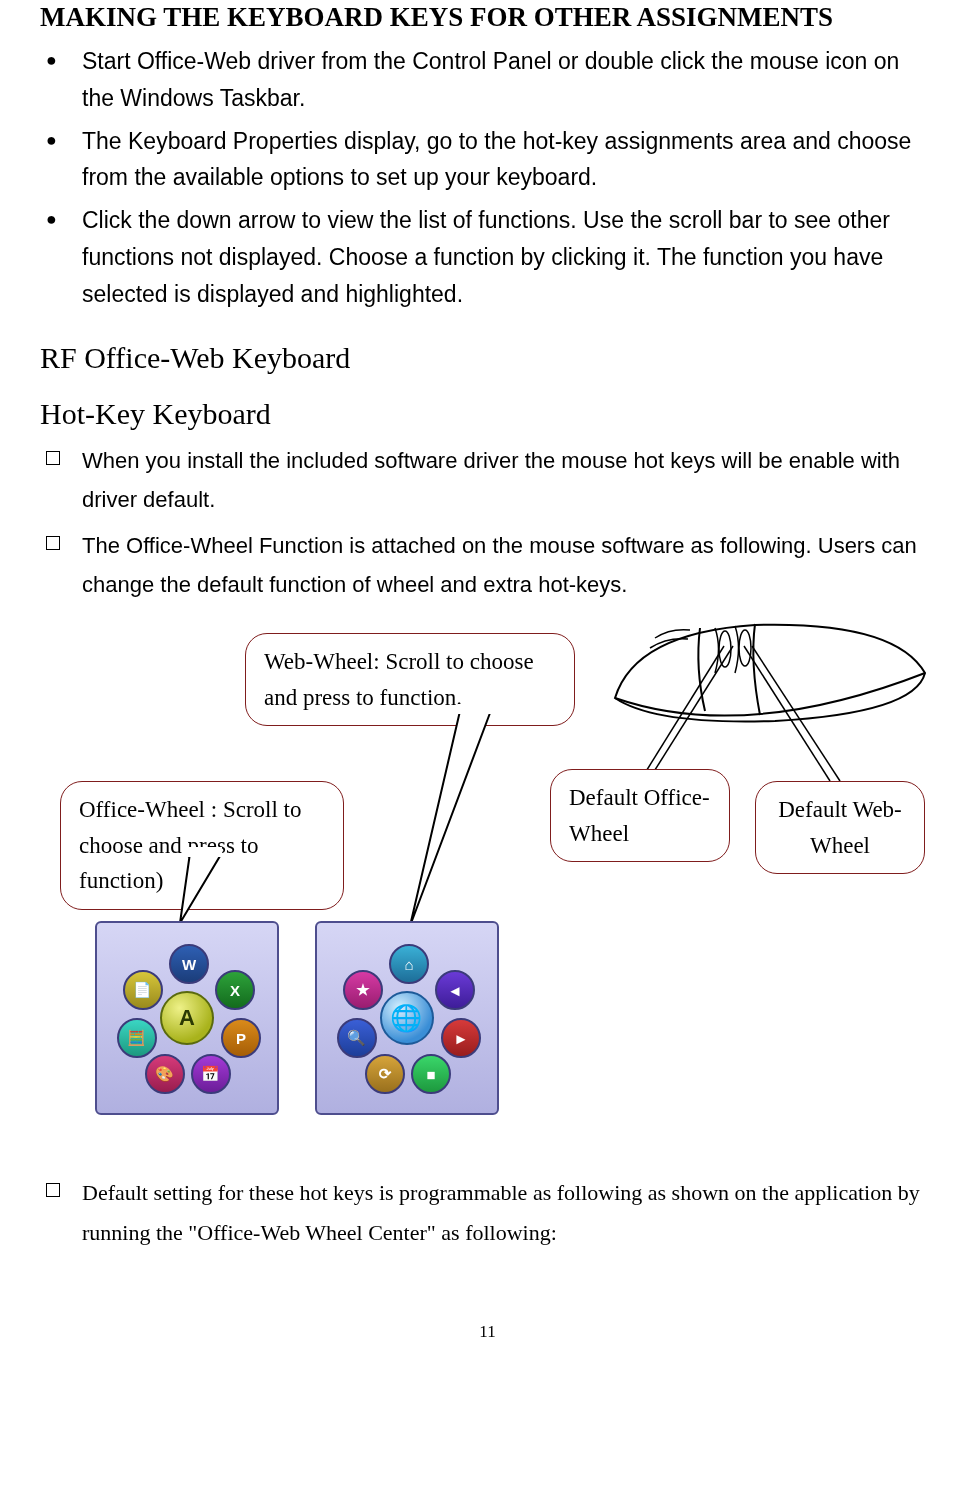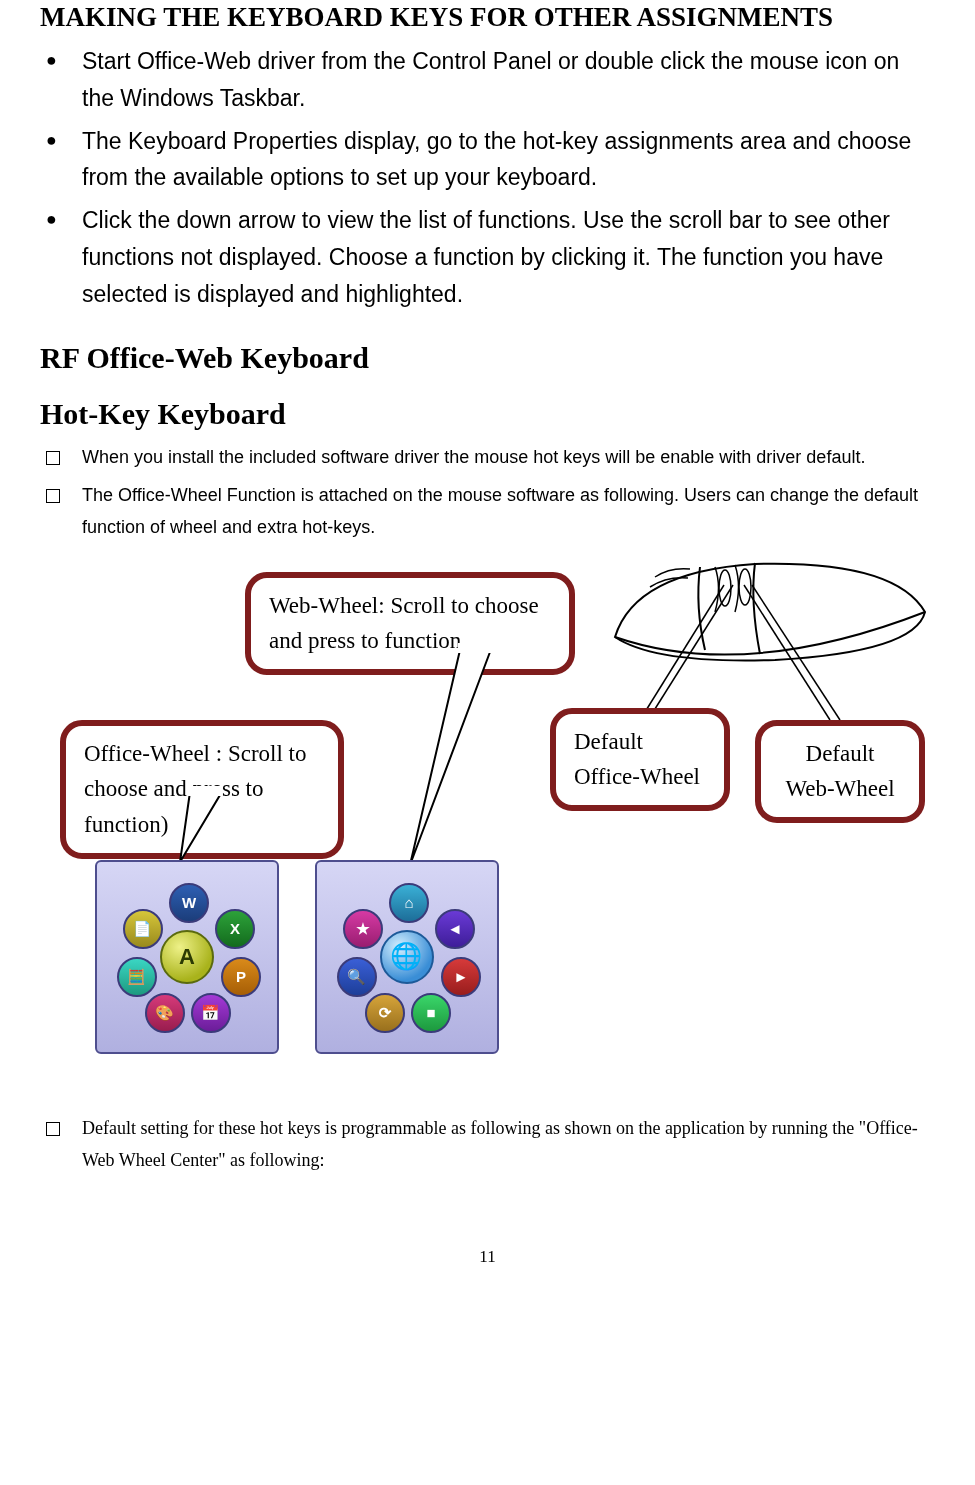--- a/index.html
+++ b/index.html
@@ -36,32 +36,32 @@
   }
   .bullet-list > li::before {
     content: "●";
     position: absolute;
     left: -36px;
     top: 3px;
     font-size: 18px;
   }
   .heading-sub {
     font-size: 30px;
-    font-weight: bold;
+    font-weight: normal;
     margin: 22px 0 10px 0;
   }
   .square-list {
     list-style: none;
     padding-left: 42px;
     margin: 8px 0 0 0;
   }
   .square-list > li {
     position: relative;
     font-family: Arial, Helvetica, sans-serif;
-    font-size: 18px;
+    font-size: 22px;
     line-height: 1.8;
     margin-bottom: 6px;
   }
   .square-list > li::before {
     content: "";
     position: absolute;
     left: -36px;
     top: 10px;
     width: 12px;
     height: 12px;
@@ -71,21 +71,21 @@
     font-family: "Times New Roman", Times, serif;
   }
   .diagram-area {
     position: relative;
     height: 560px;
     margin-top: -20px;
   }
   .callout {
     position: absolute;
     background: #fff;
-    border: 6px solid #7f1d1d;
+    border: 1px solid #7f1d1d;
     border-radius: 22px;
     padding: 10px 18px;
     font-family: "Times New Roman", Times, serif;
     font-size: 23px;
     line-height: 1.55;
     box-sizing: border-box;
   }
   .callout.web-wheel {
     left: 205px;
     top: 42px;

